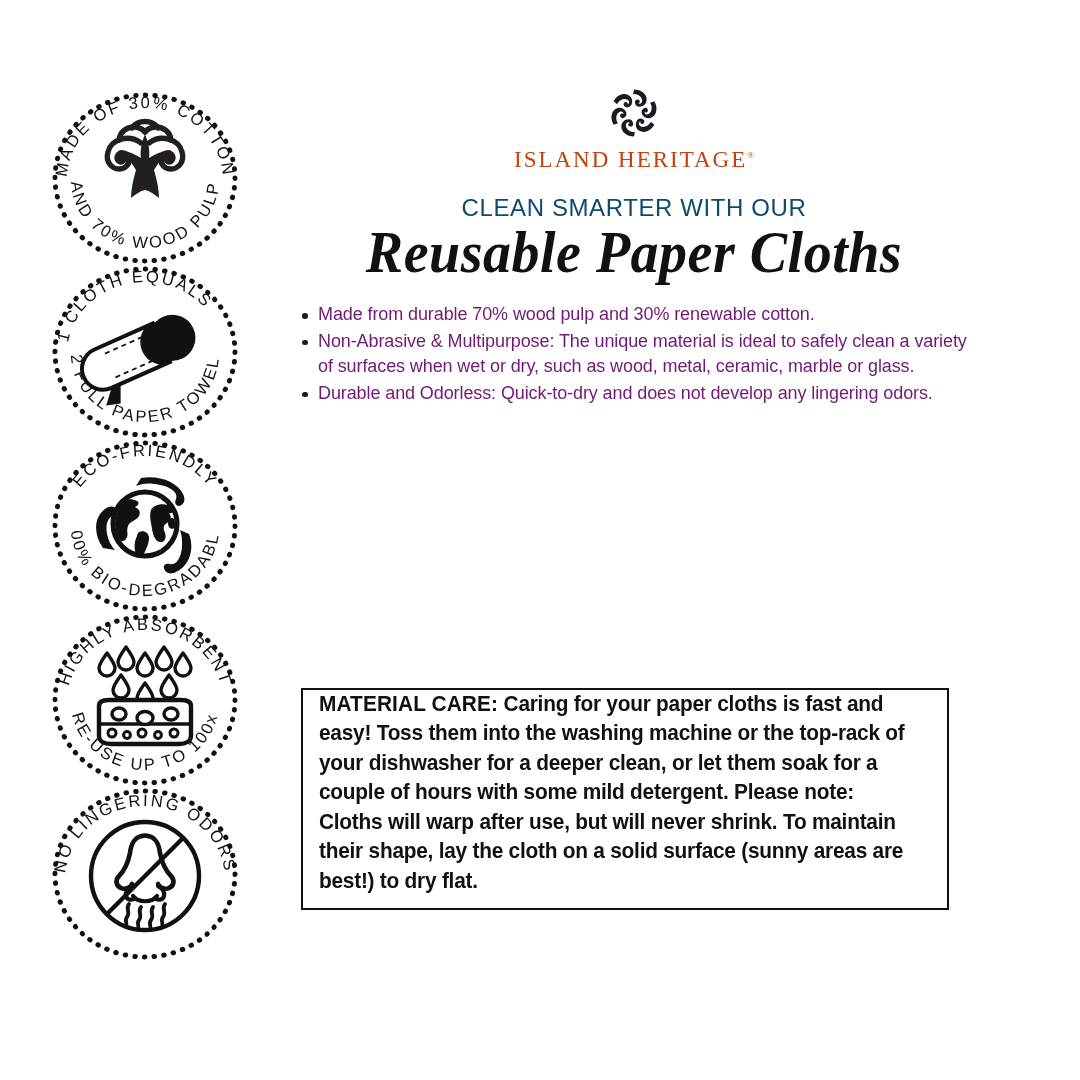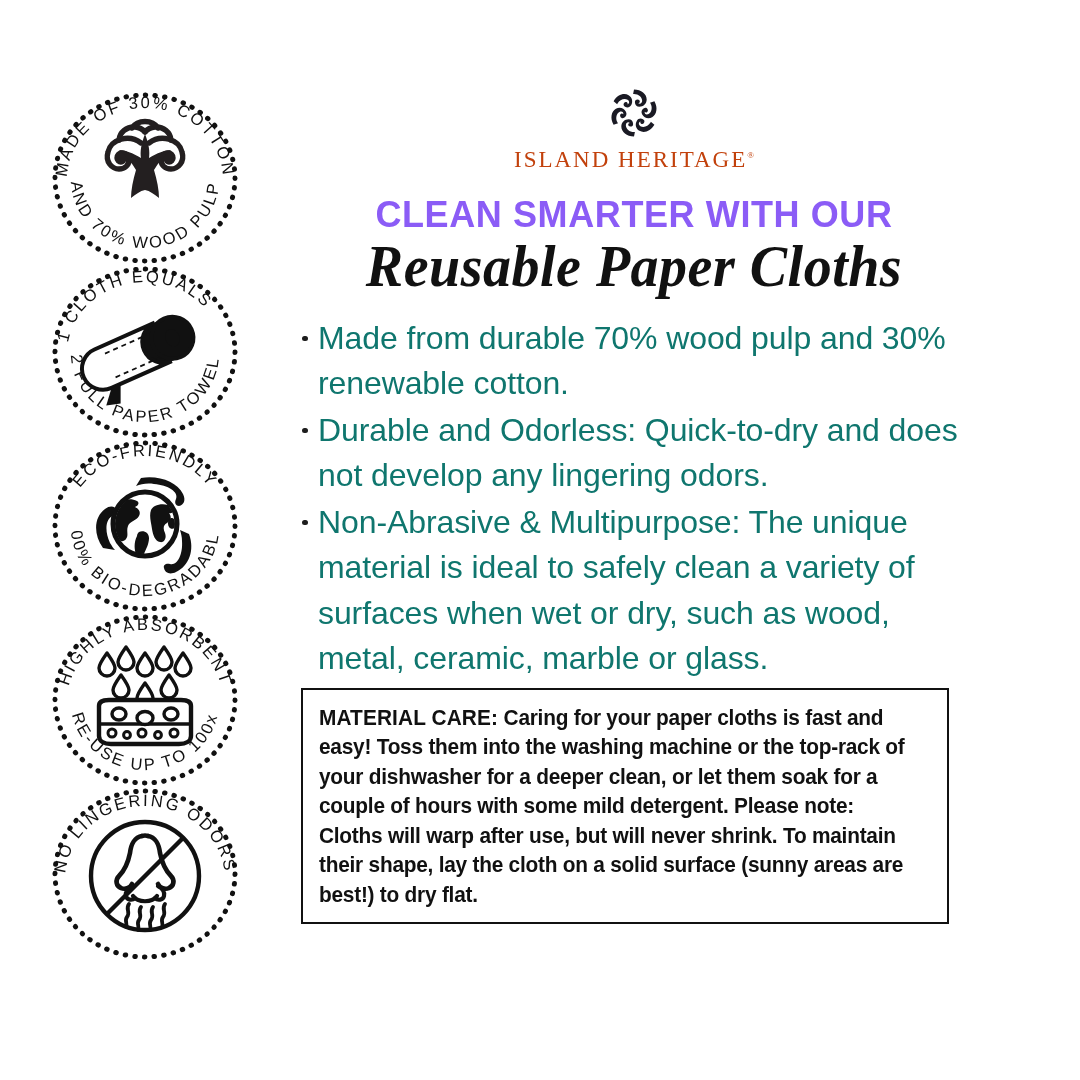--- a/index.html
+++ b/index.html
@@ -62,24 +62,24 @@
     margin-top: 5px;
     white-space: nowrap;
   }
   .brand-name sup { font-size: 9px; vertical-align: super; letter-spacing: 0; }
 
   .headline-small {
     text-align: center;
     width: 680px;
     margin-left: 4px;
     margin-top: 21px;
-    font-size: 36px;
+    font-size: 24px;
     letter-spacing: 0.6px;
-    font-weight: 700;
-    color: #8b5cf6;
+    font-weight: 400;
+    color: #0c4a6e;
     white-space: nowrap;
   }
   .headline-script {
     text-align: center;
     width: 680px;
     margin-left: 4px;
     margin-top: -2px;
     font-family: "Liberation Serif", serif;
     font-style: italic;
     font-weight: bold;
@@ -94,44 +94,44 @@
   .feature-list {
     margin: 18px 0 0 0;
     padding: 0;
     list-style: none;
     width: 672px;
     margin-left: 10px;
   }
   .feature-item {
     position: relative;
     padding-left: 18px;
-    font-size: 32px;
+    font-size: 18px;
     line-height: 1.42;
     letter-spacing: -0.1px;
-    color: #0f766e;
+    color: #701a75;
     margin-bottom: 1px;
   }
   .feature-item .dot {
     position: absolute;
     left: 2px;
     top: 0.62em;
     width: 5.5px;
     height: 5.5px;
     border-radius: 50%;
     background: #1d1d1d;
   }
 
   
   .care-box {
     position: absolute;
     left: 11px;
     top: 688px;
     width: 648px;
     border: 2.5px solid #111111;
-    padding: 14px 16px 12px 16px;
+    padding: 0 16px 12px 16px;
     box-sizing: border-box;
   }
   .care-text {
     font-size: 21.5px;
     line-height: 1.37;
     font-weight: bold;
     letter-spacing: -0.25px;
     color: #111111;
     transform: scaleX(0.97);
     transform-origin: left top;
@@ -390,25 +390,25 @@
     <div class="headline-small">CLEAN SMARTER WITH OUR</div>
     <div class="headline-script">Reusable Paper Cloths</div>
 
     <ul class="feature-list">
       <li class="feature-item">
         <span class="dot"></span>
         <span>Made from durable 70% wood pulp and 30% renewable cotton.</span>
       </li>
       <li class="feature-item">
         <span class="dot"></span>
-        <span>Durable and Odorless: Quick-to-dry and does not develop any lingering odors.</span>
+        <span>Non-Abrasive &amp; Multipurpose: The unique material is ideal to safely clean a variety of surfaces when wet or dry, such as wood, metal, ceramic, marble or glass.</span>
       </li>
       <li class="feature-item">
         <span class="dot"></span>
-        <span>Non-Abrasive &amp; Multipurpose: The unique material is ideal to safely clean a variety of surfaces when wet or dry, such as wood, metal, ceramic, marble or glass.</span>
+        <span>Durable and Odorless: Quick-to-dry and does not develop any lingering odors.</span>
       </li>
     </ul>
 
     <div class="care-box">
       <div class="care-text"><span class="care-label">MATERIAL CARE:</span> <span>Caring for your paper cloths is fast and easy! Toss them into the washing machine or the top-rack of your dishwasher for a deeper clean, or let them soak for a couple of hours with some mild detergent. Please note: Cloths will warp after use, but will never shrink. To maintain their shape, lay the cloth on a solid surface (sunny areas are best!) to dry flat.</span></div>
     </div>
 
   </div>
 </div>
 

